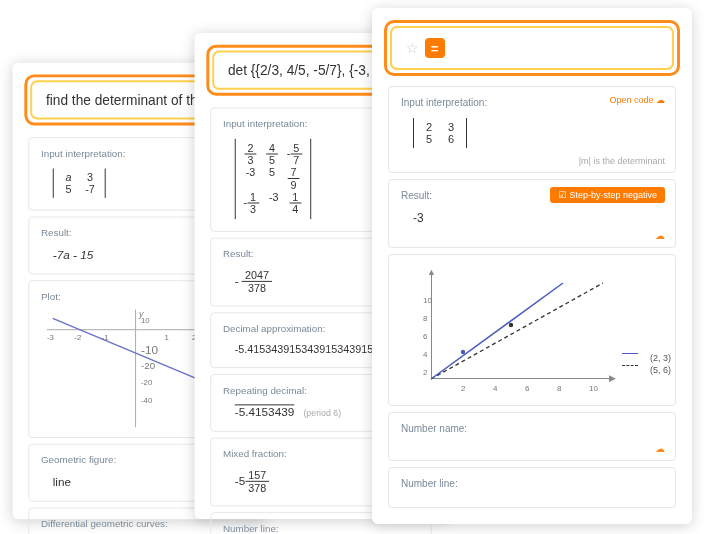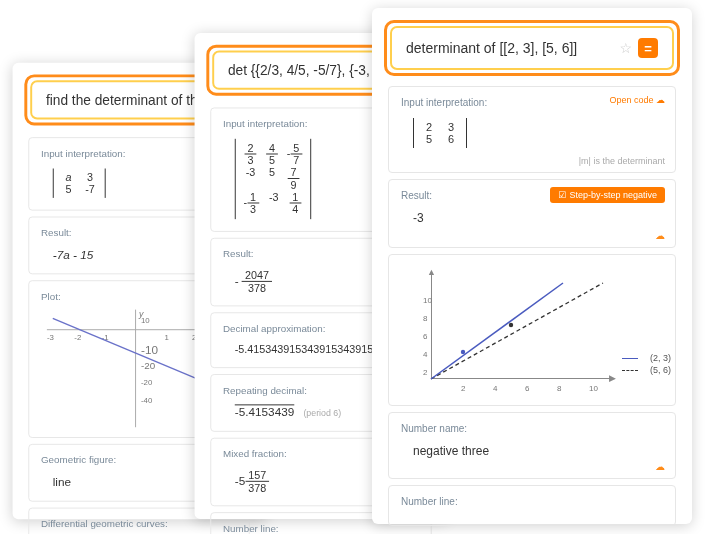--- a/index.html
+++ b/index.html
@@ -128,21 +128,21 @@
   .arrow-v { position: absolute; left: 14px; top: 2px; font-size: 9px; color: #888; }
   .arrow-h { position: absolute; right: -3px; bottom: 12px; font-size: 9px; color: #888; }
   .tick { position: absolute; font-size: 8px; color: #777; }
   .legend {
     position: absolute;
     right: -58px;
     bottom: 20px;
     font-size: 9px;
     color: #555;
   }
-  .legend-row { display: flex; align-items: center; gap: 12px; margin-top: 2px; }
+  .legend-row { display: flex; align-items: flex-start; gap: 12px; margin-top: 2px; }
   .legend-line { width: 16px; height: 1px; }
   .plot {
     position: relative;
     width: 200px;
     height: 120px;
     margin-left: 6px;
   }
   
   
   .card1 { left: 10px; top: 58px; width: 258px; height: 466px; font-size: 10px; transform: scale(0.98); }
@@ -297,21 +297,20 @@
   <div class="pod">
     <div class="pod-title">Number line:</div>
 
   </div>
 
 </div>
 
 <div class="card card3">
   <div class="searchbar">
     <div class="searchbar-inner">
-      <span class="searchbar-text">determinant of [[2, 3], [5, 6]]</span>
       <span class="searchbar-icons">
         <span class="star-icon">☆</span>
         <span class="eq-btn">=</span>
       </span>
     </div>
   </div>
   <div class="pod" style="padding-bottom:22px">
     <div class="pod-title">Input interpretation:</div>
     <div class="pod-content">
       <span class="matrix">
@@ -366,21 +365,20 @@
           </div>
         <div class="legend-row">
             <span class="legend-line" style="border-top:1px dashed #333"></span>
             <span>(5, 6)</span>
           </div>
       </div>
     </div>
   </div>
   <div class="pod" style="padding-bottom:18px">
     <div class="pod-title">Number name:</div>
-    <div class="pod-content">negative three</div>
     <span class="cloud-icon">☁</span>
   </div>
   <div class="pod">
     <div class="pod-title">Number line:</div>
 
   </div>
 
 </div>
 
 </body></html>

